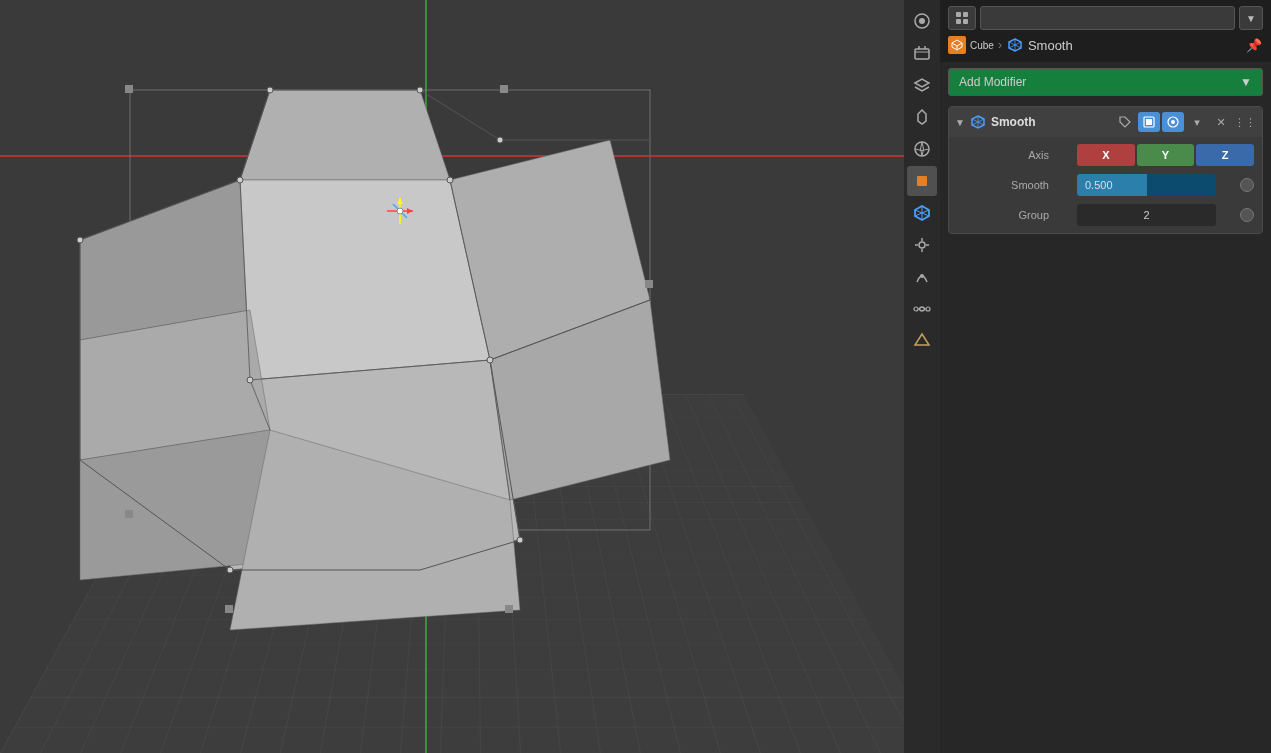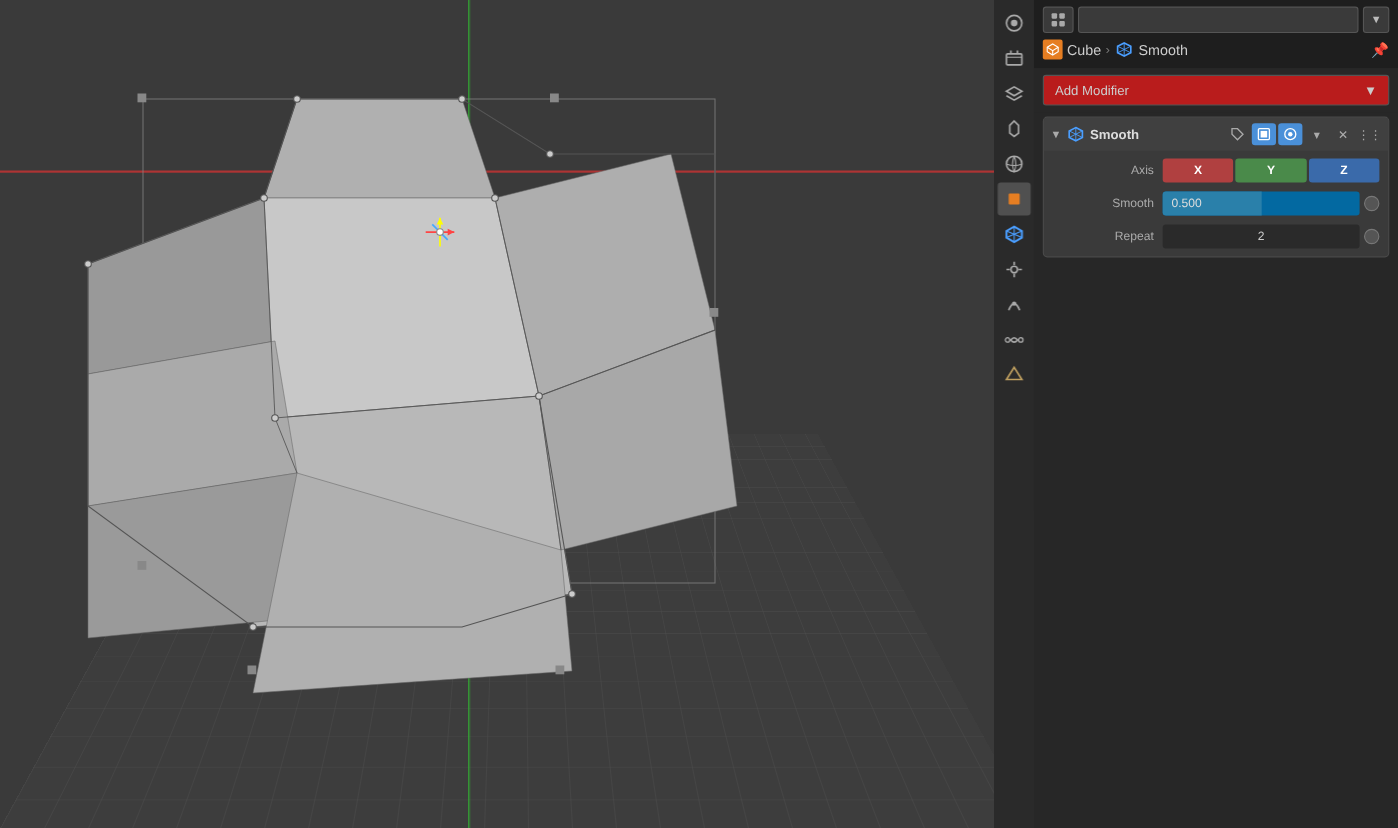--- a/index.html
+++ b/index.html
@@ -187,21 +187,21 @@
       border-radius: 2px;
       display: flex;
       align-items: center;
       justify-content: center;
       font-size: 10px;
       color: white;
     }
 
     .breadcrumb-text {
       color: #ccc;
-      font-size: 13px;
+      font-size: 10px;
     }
 
     .breadcrumb-arrow {
       color: #777;
       font-size: 12px;
     }
 
     .breadcrumb-modifier-icon {
       width: 18px;
       height: 18px;
@@ -255,21 +255,21 @@
 
     
     .add-modifier-row {
       padding: 6px 8px;
       background: #272727;
     }
 
     .add-modifier-btn {
       width: 100%;
       height: 28px;
-      background: #b91c1c;
+      background: #15803d;
       border: 1px solid #555;
       border-radius: 3px;
       display: flex;
       align-items: center;
       justify-content: space-between;
       padding: 0 10px;
       cursor: pointer;
       color: #ccc;
       font-size: 12px;
     }
@@ -340,20 +340,21 @@
       padding: 6px 8px;
       display: flex;
       flex-direction: column;
       gap: 6px;
     }
 
     .prop-row {
       display: flex;
       align-items: center;
       height: 24px;
+      gap: 20px;
     }
 
     .prop-label {
       width: 100px;
       text-align: right;
       padding-right: 8px;
       color: #aaa;
       font-size: 11px;
     }
 
@@ -374,21 +375,21 @@
       font-size: 11px;
       font-weight: bold;
     }
     .axis-btn.x { background: #b04040; color: #fff; }
     .axis-btn.y { background: #4a8a4a; color: #fff; }
     .axis-btn.z { background: #3a6aaa; color: #fff; }
 
     .factor-bar {
       flex: 1;
       height: 22px;
-      background: #0369a1;
+      background: #0c4a6e;
       border-radius: 3px;
       display: flex;
       align-items: center;
       padding: 0 8px;
       font-size: 11px;
       color: #ddd;
       position: relative;
     }
 
     .factor-bar::before {
@@ -734,21 +735,21 @@
 
       <div class="prop-row">
         <span class="prop-label">Smooth</span>
         <div class="factor-bar">
           <span>0.500</span>
         </div>
         <div class="dot-btn"></div>
       </div>
 
       <div class="prop-row">
-        <span class="prop-label">Repeat</span>
+        <span class="prop-label">Group</span>
         <div class="repeat-field">
           <span>2</span>
         </div>
         <div class="dot-btn"></div>
       </div>
 
     </div>
   </div>
 
 </div>

